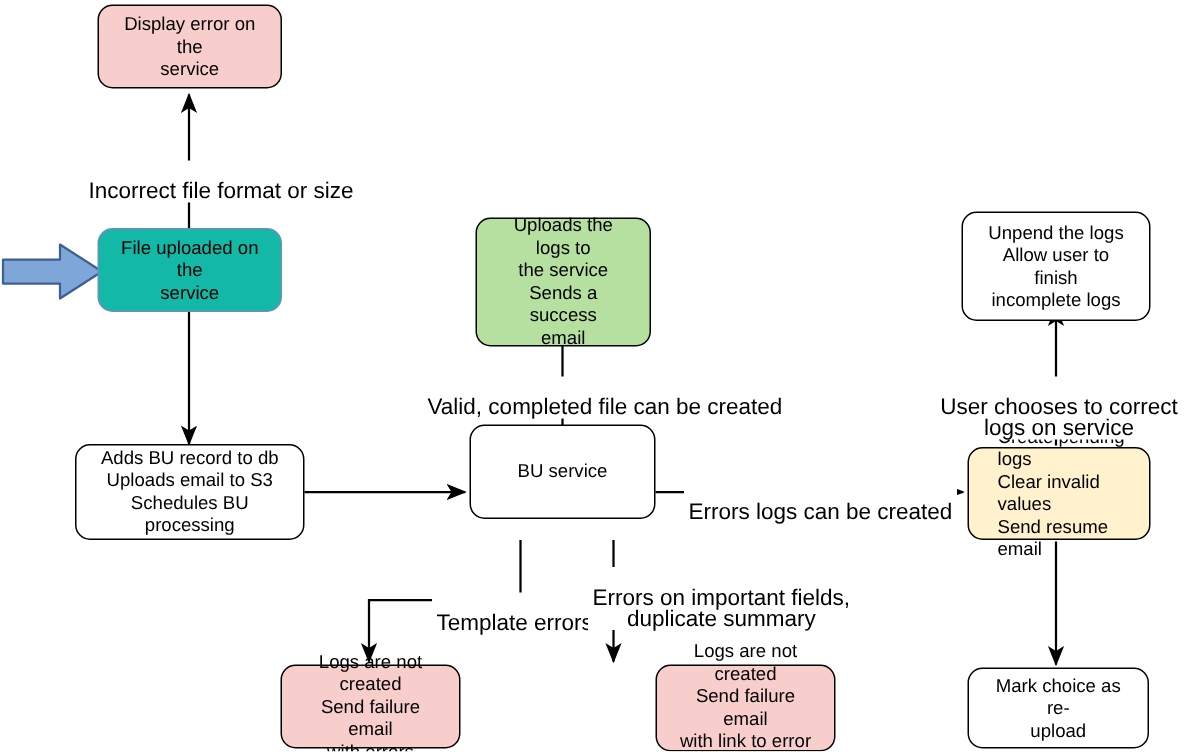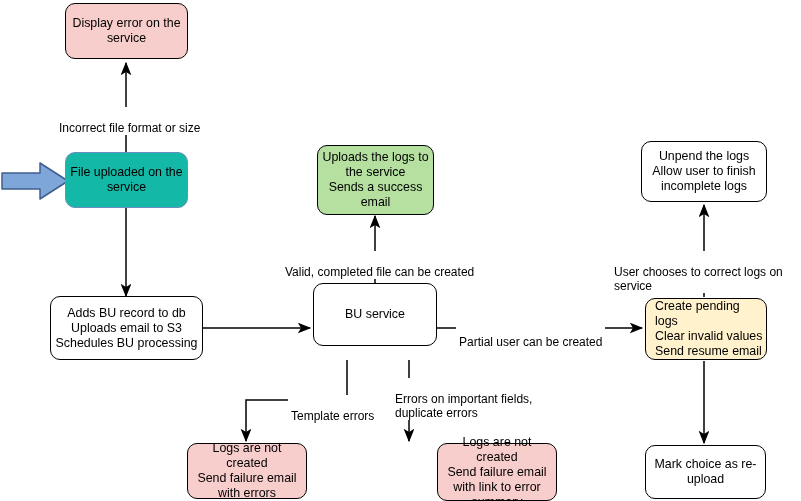--- a/index.html
+++ b/index.html
@@ -28,41 +28,41 @@
     box-sizing: border-box;
     border: 1px solid #000000;
     border-radius: 10px;
     display: flex;
     align-items: center;
     justify-content: center;
     text-align: center;
     font-size: 12.4px;
     line-height: 15px;
     color: #000000;
-    padding: 2px 3px;
+    padding: 2px 13px;
     z-index: 3;
     background: #ffffff;
   }
   .node .txt { white-space: pre-line; display: block; width: 100%; }
   .node.pink   { background: #f8cecc; border-color: #000000; }
   .node.blue   { background: #14b8a6; border-color: #6c8ebf; }
   .node.green  { background: #b5e0a0; border-color: #000000; }
   .node.yellow { background: #fff2cc; border-color: #000000; }
   .node.plain  { background: #ffffff; border-color: #000000; }
   .node.left   { justify-content: flex-start; text-align: left; }
   .node.left .txt { text-align: left; padding-left: 6px; }
 
   .edge-label {
     position: absolute;
-    font-size: 12px;
+    font-size: 15px;
     line-height: 14px;
     color: #000000;
     background: #ffffff;
     white-space: pre-line;
-    text-align: left;
+    text-align: center;
     padding: 0 3px;
     z-index: 4;
   }
   .blue-arrow { position: absolute; z-index: 2; }
 </style>
 </head>
 <body>
 
 <div id="canvas">
 
@@ -111,28 +111,28 @@
   <div class="node plain" style="left:50px; top:296px; width:153px; height:64px;">
     <span class="txt">Adds BU record to db
 Uploads email to S3
 Schedules BU processing</span>
   </div>
 
   <div class="node plain" style="left:313px; top:283px; width:124px; height:63px;justify-content:flex-end;">
     <span class="txt">BU service</span>
   </div>
 
-  <div class="node green" style="left:317px; top:145px; width:117px; height:70px;">
+  <div class="node green" style="left:317px; top:145px; width:117px; height:86px;">
     <span class="txt">Uploads the logs to
 the service
 Sends a success
 email</span>
   </div>
 
-  <div class="node plain" style="left:641px; top:141px; width:126px; height:61px;">
+  <div class="node plain" style="left:641px; top:141px; width:126px; height:73px;">
     <span class="txt">Unpend the logs
 Allow user to finish
 incomplete logs</span>
   </div>
 
   <div class="node yellow left" style="left:645px; top:298px; width:122px; height:62px;">
     <span class="txt">Create pending logs
 Clear invalid values
 Send resume email</span>
   </div>
@@ -162,26 +162,26 @@
 
   <div class="edge-label" style="left:282px; top:251px;">
     <span>Valid, completed file can be created</span>
   </div>
 
   <div class="edge-label" style="left:611px; top:251px;">
     <span>User chooses to correct logs on service</span>
   </div>
 
   <div class="edge-label" style="left:456px; top:321px;">
-    <span>Partial user can be created</span>
+    <span>Errors logs can be created</span>
   </div>
 
   <div class="edge-label" style="left:288px; top:395px;">
     <span>Template errors</span>
   </div>
 
   <div class="edge-label" style="left:392px; top:378px;">
     <span>Errors on important fields,
-duplicate errors</span>
+duplicate summary</span>
   </div>
 
 
 </div>
 
 </body></html>

